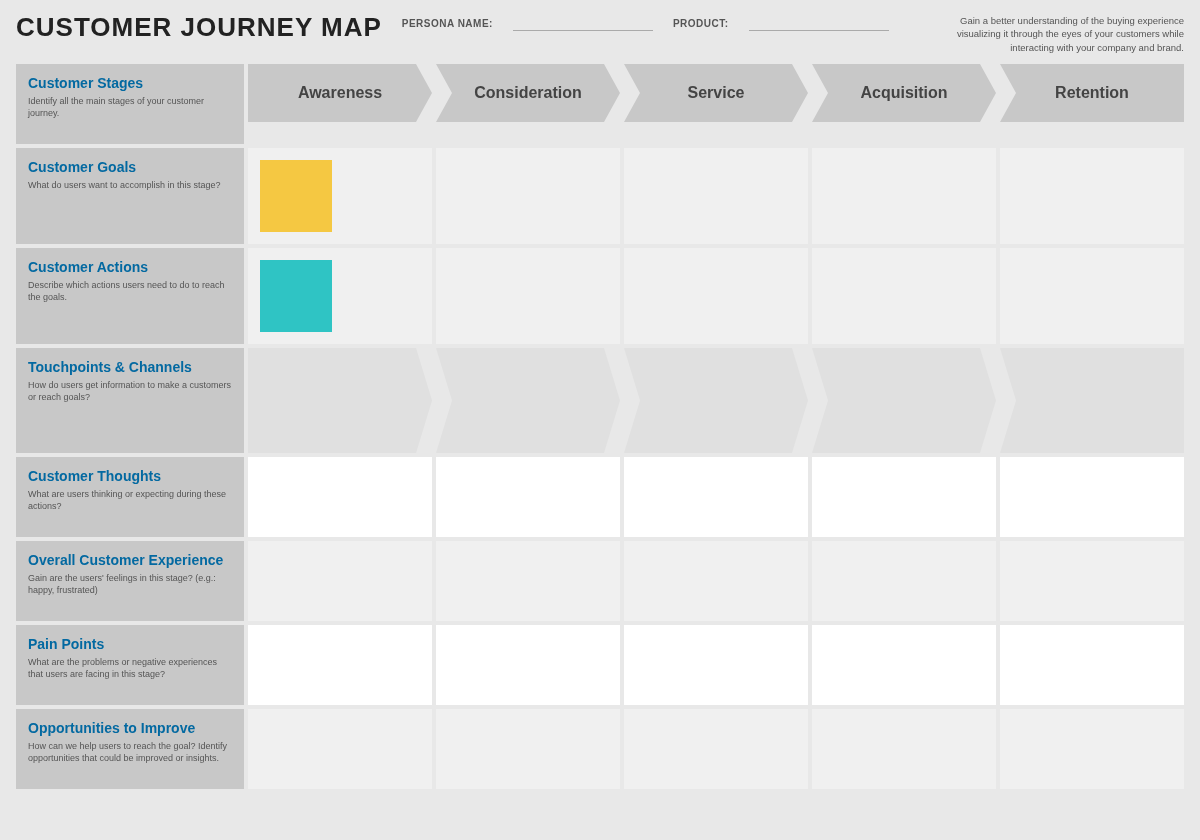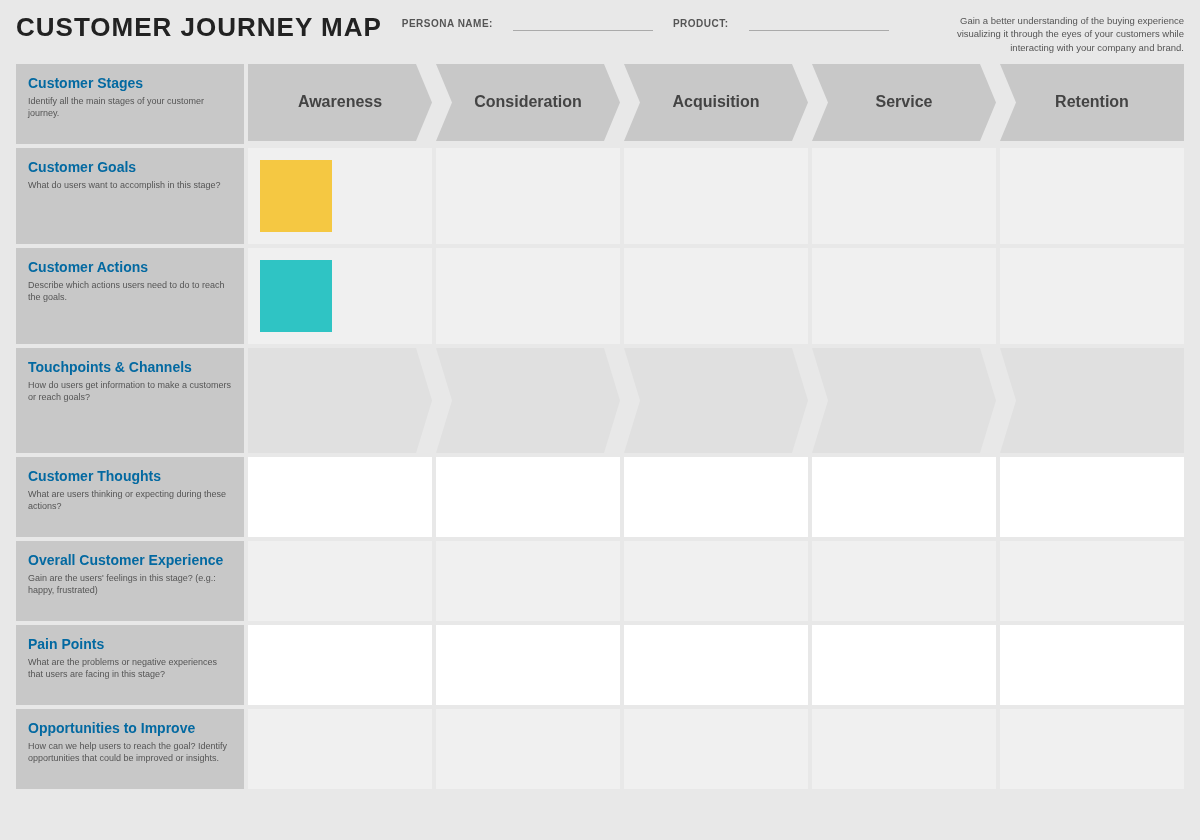--- a/index.html
+++ b/index.html
@@ -100,21 +100,21 @@
       line-height: 1.3;
     }
 
     
     .stage-cell {
       position: relative;
       background: #c8c8c8;
       display: flex;
       align-items: center;
       justify-content: center;
-      height: 77px;
+      height: 58px;
       font-size: 16px;
       font-weight: bold;
       color: #444;
       clip-path: polygon(0 0, calc(100% - 16px) 0, 100% 50%, calc(100% - 16px) 100%, 0 100%, 16px 50%);
       margin-right: 0px;
     }
 
     .stage-cell.first {
       clip-path: polygon(0 0, calc(100% - 16px) 0, 100% 50%, calc(100% - 16px) 100%, 0 100%);
     }
@@ -184,22 +184,22 @@
   </div>
 
   <div class="grid">
 
     <div class="row-label row-stages">
       <div class="row-label-title">Customer Stages</div>
       <div class="row-label-desc">Identify all the main stages of your customer journey.</div>
     </div>
     <div class="stage-cell first">Awareness</div>
     <div class="stage-cell">Consideration</div>
+    <div class="stage-cell">Service</div>
     <div class="stage-cell">Acquisition</div>
-    <div class="stage-cell">Service</div>
     <div class="stage-cell last">Retention</div>
 
     <div class="row-label row-goals">
       <div class="row-label-title">Customer Goals</div>
       <div class="row-label-desc">What do users want to accomplish in this stage?</div>
     </div>
     <div class="content-cell row-goals" style="display:flex;align-items:flex-start;">
       <div class="sticky-yellow"></div>
     </div>
     <div class="content-cell row-goals"></div>

